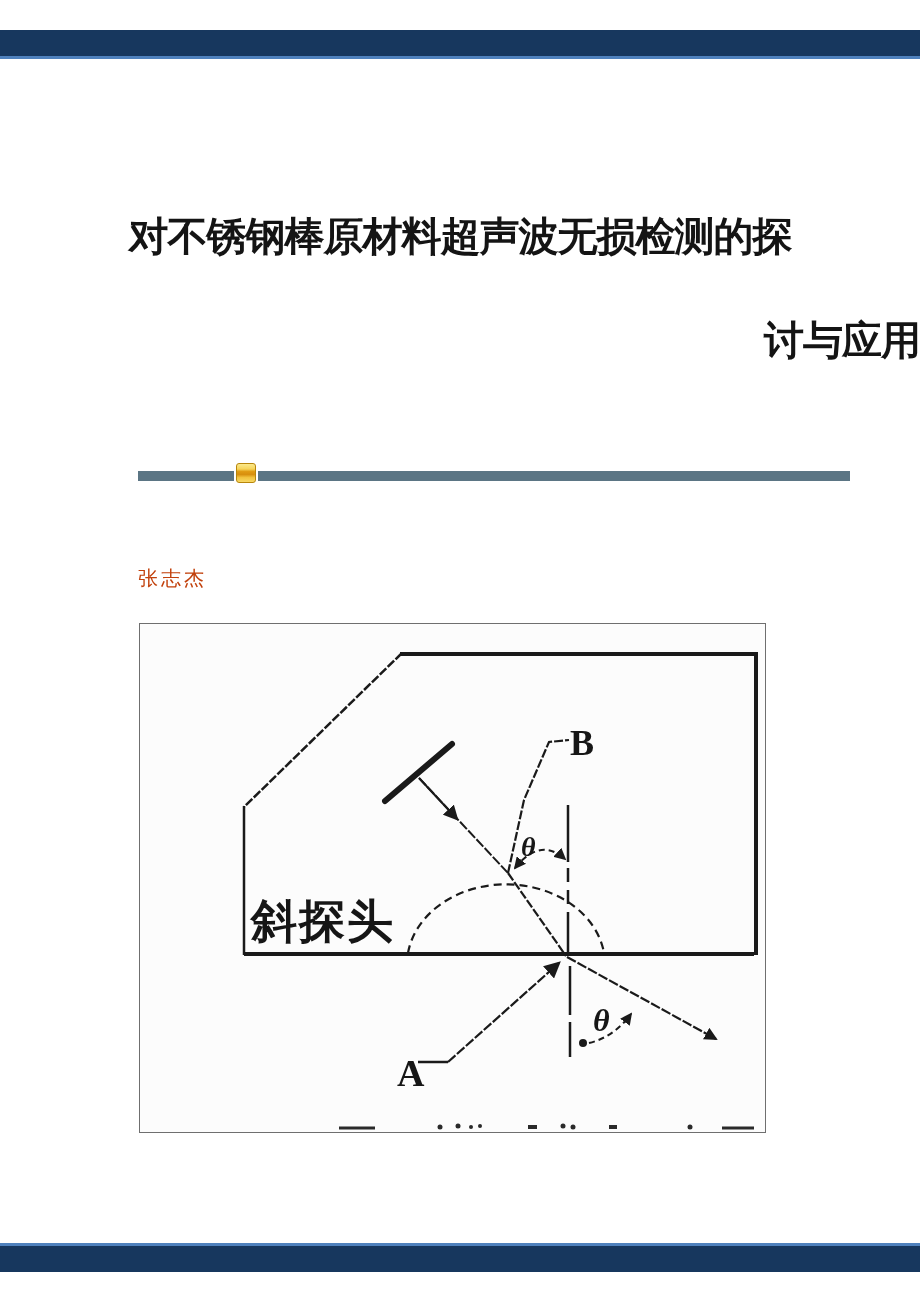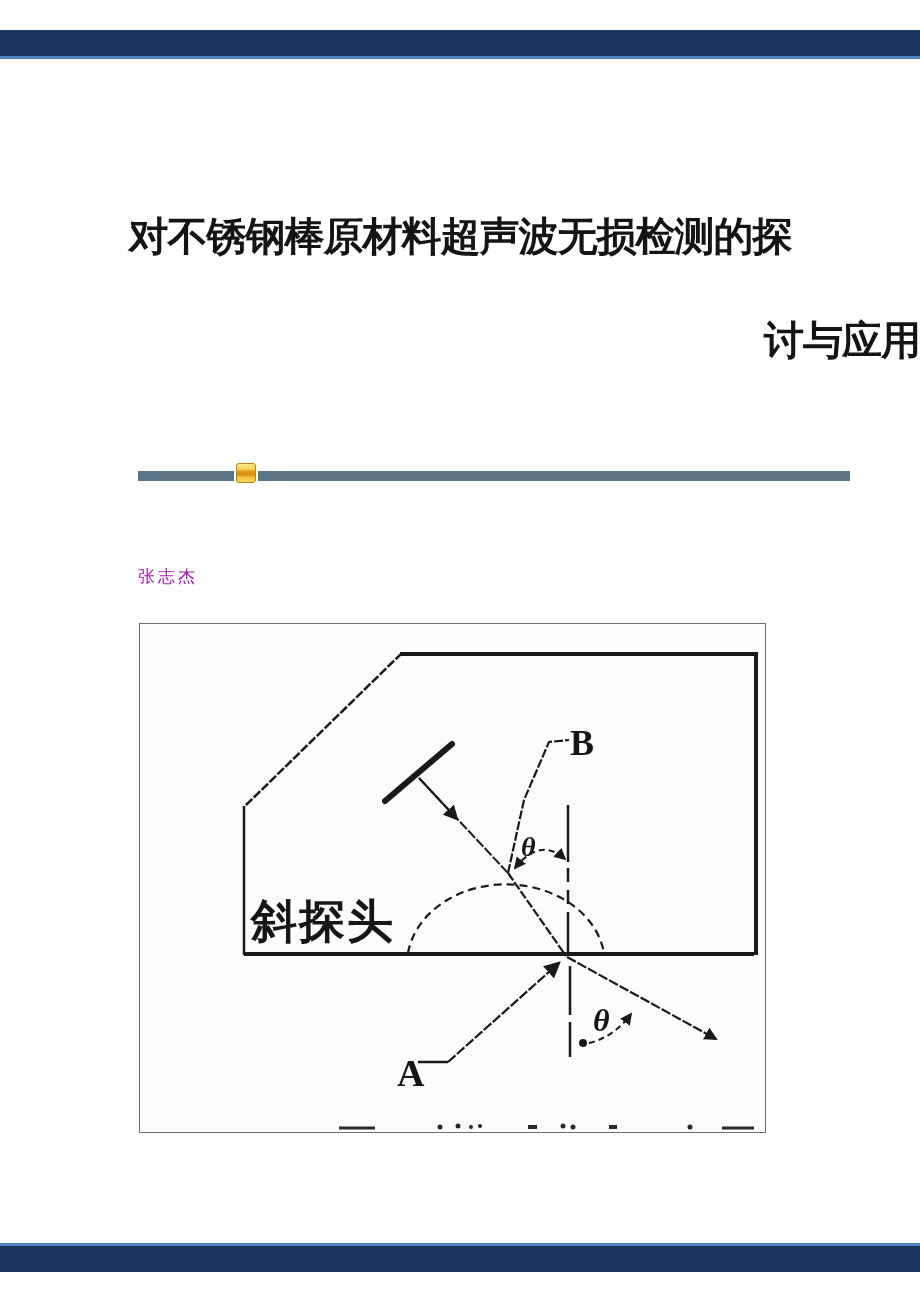--- a/index.html
+++ b/index.html
@@ -32,21 +32,21 @@
   .rule.left{left:138px;width:96px;}
   .rule.right{left:258px;width:592px;}
   .gold-icon{
     left:236px;top:463px;width:20px;height:20px;
     border:1px solid #b8860b;border-radius:3px;box-sizing:border-box;
     background:linear-gradient(180deg,#fbe98c 0%,#f6d45a 28%,#e09a12 42%,#d88f0e 58%,#f2c33e 75%,#f7d865 100%);
   }
 
   
   .author{
-    left:138px;top:565px;font-size:17px;color:#a21caf;
+    left:138px;top:565px;font-size:20px;color:#c2410c;
     letter-spacing:3px;font-family:Liberation Serif, serif;
   }
 
   
   .figure-frame{
     left:139px;top:623px;width:627px;height:510px;
     background:#fcfcfc;border:1px solid #6f6f6f;box-sizing:border-box;
     overflow:hidden;
   }
   .figure-frame svg{display:block;}

